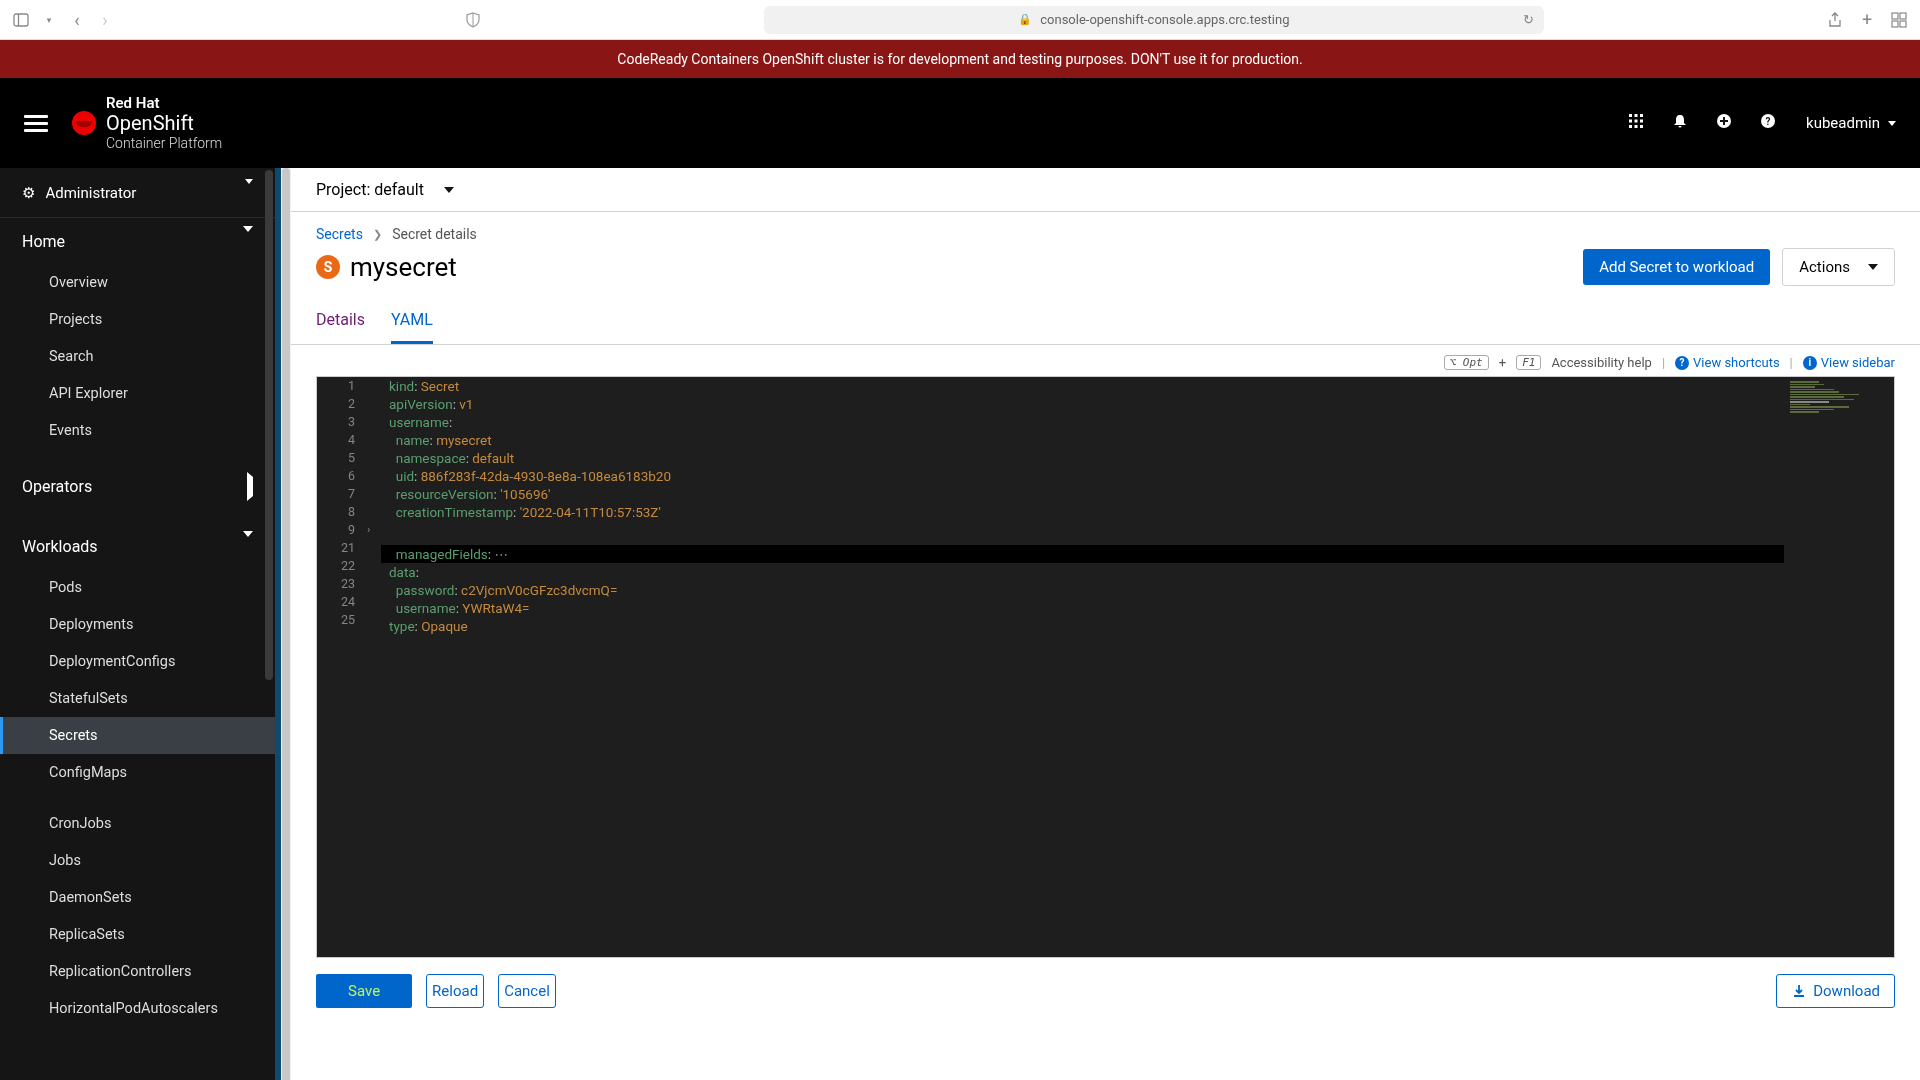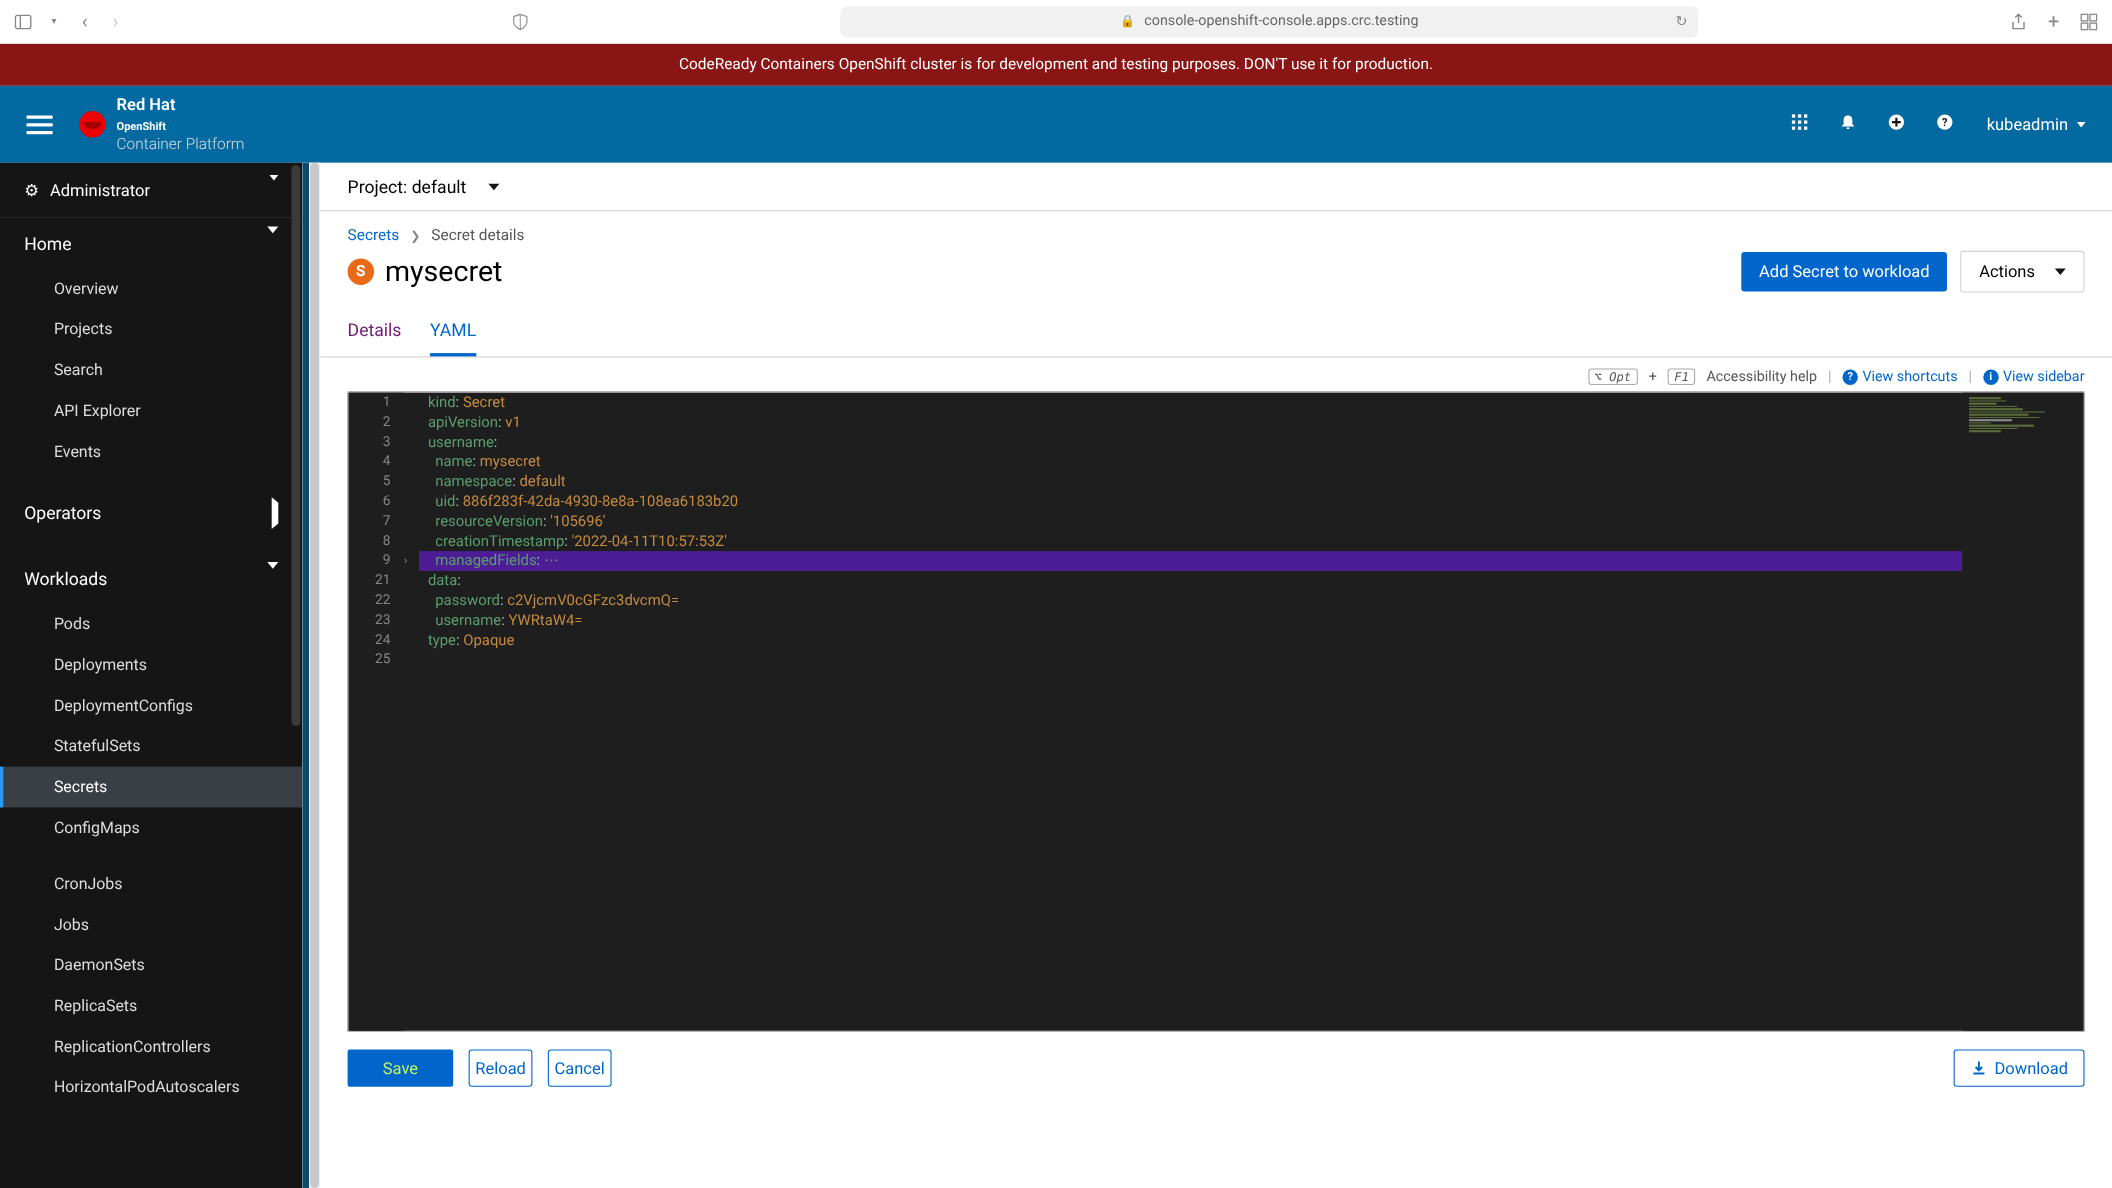--- a/index.html
+++ b/index.html
@@ -13,29 +13,29 @@
 .addr-wrap { flex:1; display:flex; justify-content:center; }
 .addr { width: 780px; height:28px; background:#f1f1f1; border-radius:6px; display:flex; align-items:center; justify-content:center; gap:8px; color:#666; font-size:13px; position:relative; }
 .addr .lock { font-size:11px; }
 .addr .reload { position:absolute; right:10px; color:#888; }
 .bb-right { display:flex; align-items:center; gap:14px; color:#888; }
 
 
 .banner { background:#8a1515; color:#fff; height:38px; display:flex; align-items:center; justify-content:center; font-size:14px; }
 
 
-.masthead { background:#0369a1; color:#fff; height:70px; display:flex; align-items:center; padding:0 24px; }
+.masthead { background:#000000; color:#fff; height:90px; display:flex; align-items:center; padding:0 24px; }
 .hamburger { width:24px; height:24px; display:flex; flex-direction:column; justify-content:center; gap:4px; margin-right:24px; cursor:pointer;}
 .hamburger span{height:3px; background:#fff; border-radius:1px;}
 .brand { display:flex; align-items:center; gap:10px; }
 .rh-logo { width:24px; height:24px; background:#e00; border-radius:50%; position:relative; }
 .rh-logo::after { content:''; position:absolute; left:4px; top:10px; width:16px; height:6px; background:#a00000; border-radius:0 0 8px 8px;}
 .brand-text { line-height:1.1; }
 .brand-text .t1 { font-size:15px; font-weight:600; }
-.brand-text .t2 { font-size:10px; font-weight:700; }
+.brand-text .t2 { font-size:20px; font-weight:400; }
 .brand-text .t3 { font-size:14px; font-weight:300; color:#ddd; }
 .mast-spacer { flex:1; }
 .mast-icons { display:flex; align-items:center; gap:28px; font-size:16px; }
 .mast-icons .mi { cursor:pointer; }
 .user-menu { margin-left:30px; display:flex; align-items:center; gap:8px; cursor:pointer; font-size:15px;}
 .caret-down { width:0;height:0;border-left:4px solid transparent;border-right:4px solid transparent;border-top:5px solid #fff;}
 
 
 .body { display:flex; height: 932px; }
 
@@ -88,21 +88,21 @@
 .editor-wrap { margin:0 25px; border:1px solid #ccc; background:#1e1e1e; height:582px; position:relative; font-family: Menlo, Consolas, monospace; font-size:13.5px;}
 .minimap { position:absolute; right:0; top:0; width:110px; height:100%; background:#1e1e1e; }
 .minimap .mm-lines{ position:absolute; top:4px; left:6px; right:6px;}
 .minimap .mml{ height:1.5px; margin-bottom:1px; background:#5a6a3a;}
 .gutter { position:absolute; left:0; top:0; width:50px; height:100%; background:#1e1e1e; color:#858585; text-align:right;}
 .gut-line { height:18px; line-height:18px; padding-right:12px; font-size:12.5px;}
 .fold-col { position:absolute; left:50px; top:0; width:14px;}
 .fold-mark { position:absolute; color:#858585; font-size:11px; left:0;}
 .code-area { position:absolute; left:64px; right:110px; top:0; bottom:0; }
 .code-line { height:18px; line-height:18px; white-space:pre; color:#d4d4d4; padding-left:8px;}
-.code-line.hl { background:#4c1d95;}
+.code-line.hl { background:#000000;margin-top:24px;}
 .tok-key { color:#5a9e6f; }
 .tok-punc { color:#bbb; }
 .tok-str { color:#c58a3e; }
 .tok-fold { color:#888; }
 
 .editor-actions { padding:16px 25px 10px 25px; display:flex; align-items:center; gap:14px;}
 .btn-save { background:#06c; color:#bef264; border:none; border-radius:2px; padding:8px 32px; font-size:15px; cursor:pointer;}
 .btn-outline { background:#fff; color:#06c; border:1px solid #06c; border-radius:3px; padding:7px 5px; font-size:15px; cursor:pointer;}
 .ea-spacer{flex:1;}
 .btn-download { background:#fff; color:#06c; border:1px solid #06c; border-radius:3px; padding:7px 14px; font-size:15px; cursor:pointer; display:flex; align-items:center; gap:6px;}

